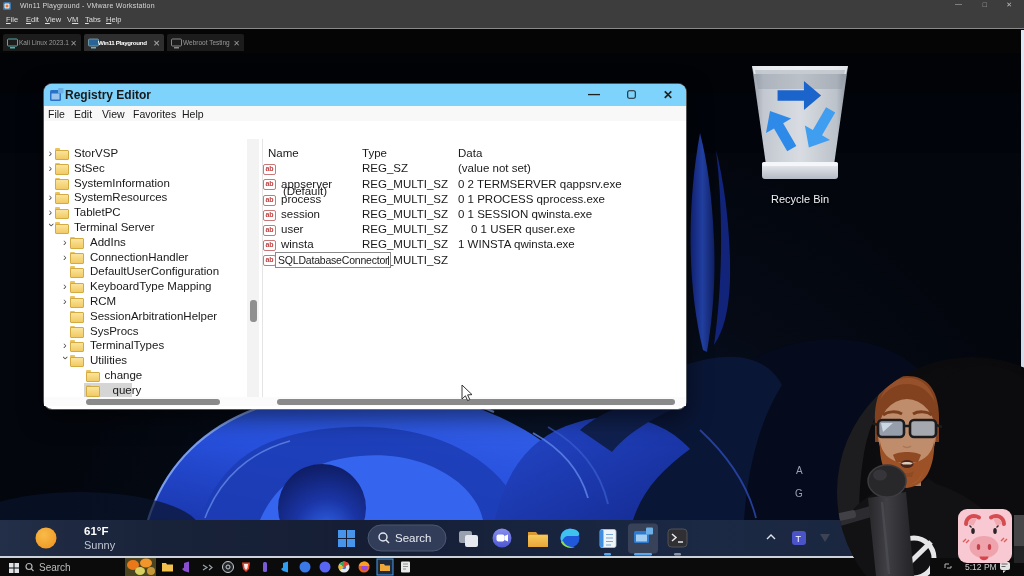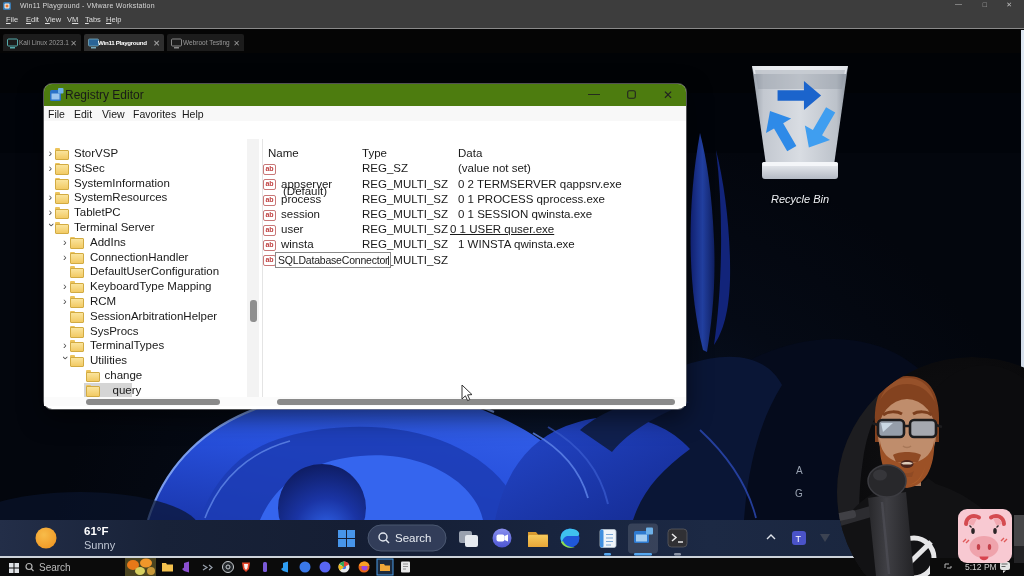--- a/index.html
+++ b/index.html
@@ -12,21 +12,21 @@
   #vmw-menu{left:0;top:11px;width:1024px;height:17px;background:#3d3d3d;border-bottom:1px solid #8a8a8a;}
   #vmw-menu span{position:absolute;top:4px;font-size:7.5px;color:#dedede;}
   #tabbar{left:0;top:29px;width:1024px;height:24px;background:#050505;}
   .tab{position:absolute;top:5px;height:17px;border-radius:2px 2px 0 0;font-size:6.5px;white-space:nowrap;overflow:hidden;}
   .tab .x{position:absolute;top:5px;font-size:8px;color:#9a9a9a;padding-left:3px;}
   
   #screen{left:0;top:53px;width:1024px;height:505px;overflow:hidden;background:#04070e;}
   
   #reg{left:44px;top:31px;width:642px;height:325px;background:#fff;border-radius:8px;
        box-shadow:0 8px 24px rgba(0,0,0,0.55);outline:1px solid rgba(150,150,150,0.55);font-size:11.5px;color:#191919;}
-  #reg .titlebar{position:absolute;left:0;top:0;width:100%;height:22px;background:#4d7c0f;border-radius:8px 8px 0 0;}
+  #reg .titlebar{position:absolute;left:0;top:0;width:100%;height:22px;background:#7dd3fc;border-radius:8px 8px 0 0;font-weight:bold;}
   #reg .menubar{position:absolute;left:0;top:22px;width:100%;height:15px;background:#f8f8f8;}
   #reg .menubar span{position:absolute;top:1.5px;font-size:10.5px;}
   #reg .addr{position:absolute;left:0;top:37px;width:100%;height:18px;background:#fff;border-bottom:1px solid #e2e2e2;}
   #reg .addr .p{position:absolute;left:3px;top:3.5px;font-size:9.8px;white-space:nowrap;letter-spacing:-0.15px;}
   .trow{position:absolute;white-space:nowrap;height:15px;line-height:15px;}
   .chev{position:absolute;width:8px;height:8px;font-size:11px;color:#4a4a4a;line-height:8px;}
   .fold{position:absolute;width:13px;height:10px;}
   .fold:before{content:"";position:absolute;left:0;top:0;width:5px;height:3px;background:#edc45c;border-radius:1px 1px 0 0;}
   .fold:after{content:"";position:absolute;left:0;top:1.5px;width:12px;height:8.5px;background:linear-gradient(#fae49c,#f2ca64);border:0.5px solid #d2ab42;border-radius:1px;}
   .vrow{position:absolute;white-space:nowrap;height:15px;line-height:15px;}
@@ -174,21 +174,21 @@
       <g transform="rotate(120 60 62)">
           <path d="M26,20 L66,20 L66,6 L92,28 L66,50 L66,36 L26,36 Z" fill="#3f9ef0"></path>
         </g>
       <g transform="rotate(240 60 62)">
           <path d="M26,20 L66,20 L66,6 L92,28 L66,50 L66,36 L26,36 Z" fill="#2e8ae8"></path>
         </g>
     </g>
     <rect x="22" y="101" width="76" height="17" rx="3" fill="url(#binbase)"></rect>
     <rect x="22" y="101" width="76" height="4" rx="2" fill="#f4f6f9"></rect>
   </svg>
-  <div class="abs" style="left:740px;top:140px;width:120px;text-align:center;color:#eef1f5;font-size:11px;text-shadow:0 1px 2px #000;font-style:italic;">Recycle Bin</div>
+  <div class="abs" style="left:740px;top:140px;width:120px;text-align:center;color:#eef1f5;font-size:11px;text-shadow:0 1px 2px #000;">Recycle Bin</div>
 
   <div class="abs" style="left:796px;top:412px;color:#99a2b1;font-size:10px;">A</div>
   <div class="abs" style="left:795px;top:435px;color:#99a2b1;font-size:10px;">G</div>
 
   <div class="abs" id="reg">
     <div class="titlebar">
       <svg class="abs" style="left:6px;top:4px" width="14" height="14">
           <rect x="0" y="2" width="11" height="11" rx="1.5" fill="#2a72c8"></rect>
           <rect x="1.5" y="5.5" width="8" height="6" fill="#9cc6ee"></rect>
           <rect x="8" y="0" width="5.5" height="5.5" rx="1" fill="#6db0e8"></rect>
@@ -323,21 +323,21 @@
       <div class="vrow" style="left:0;top:68px;">
           <span class="ab">ab</span>
           <span style="position:absolute;left:18px;">session</span>
           <span style="position:absolute;left:99px;">REG_MULTI_SZ</span>
           <span style="position:absolute;left:195px;">0 1 SESSION qwinsta.exe</span>
         </div>
       <div class="vrow" style="left:0;top:83px;">
           <span class="ab">ab</span>
           <span style="position:absolute;left:18px;">user</span>
           <span style="position:absolute;left:99px;">REG_MULTI_SZ</span>
-          <span style="position:absolute;left:187px;text-decoration:underline;">0 1 USER quser.exe</span>
+          <span style="position:absolute;left:208px;">0 1 USER quser.exe</span>
         </div>
       <div class="vrow" style="left:0;top:98px;">
           <span class="ab">ab</span>
           <span style="position:absolute;left:18px;">winsta</span>
           <span style="position:absolute;left:99px;">REG_MULTI_SZ</span>
           <span style="position:absolute;left:195px;">1 WINSTA qwinsta.exe</span>
         </div>
       <div class="vrow" style="left:0;top:113.5px;">
           <span class="ab">ab</span>
           <span style="position:absolute;left:99px;">REG_MULTI_SZ</span>

